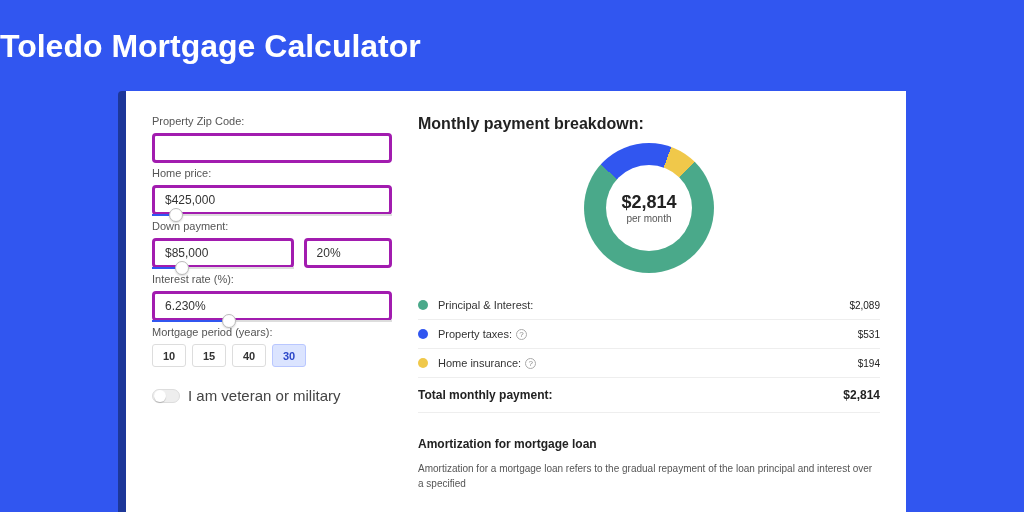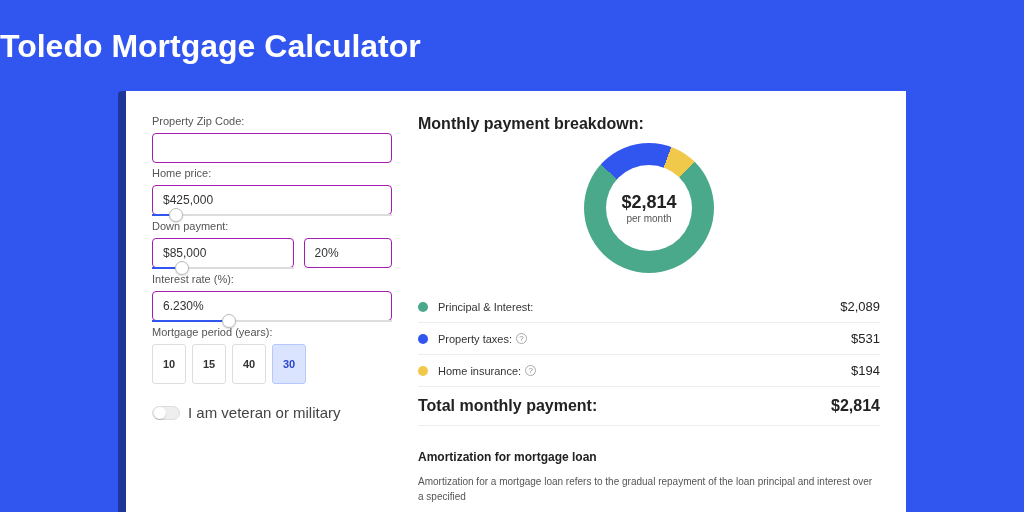--- a/index.html
+++ b/index.html
@@ -39,21 +39,21 @@
     flex: 1;
   }
   .field-label {
     font-size: 11px;
     color: #555;
     margin-bottom: 6px;
     display: block;
   }
   .text-input {
     width: 100%;
-    border: 1px solid #a21caf;
+    border: 3px solid #a21caf;
     border-radius: 4px;
     height: 30px;
     font-size: 12px;
     color: #333;
     padding: 0 10px;
     background: #fff;
   }
   .slider-track {
     height: 2px;
     background: #ddd;
@@ -78,21 +78,21 @@
   .field-group { margin-bottom: 4px; }
   .dp-row { display: flex; gap: 10px; }
   .dp-row .dp-amount { flex: 1.6; position: relative; }
   .dp-row .dp-pct { flex: 1; }
   .period-row { display: flex; gap: 6px; }
   .period-btn {
     border: 1px solid #ddd;
     background: #fff;
     font-size: 11px;
     color: #333;
-    width: 34px; height: 40px;
+    width: 34px; height: 23px;
     border-radius: 3px;
     cursor: pointer;
     font-weight: 600;
   }
   .period-btn.active {
     background: #dbe4ff;
     border-color: #b9c7ff;
     color: #2b46c8;
   }
   .toggle-row { display: flex; align-items: center; gap: 8px; margin-top: 20px; }
@@ -149,37 +149,37 @@
     border-bottom: 1px solid #eee;
   }
   .legend-row:last-of-type { border-bottom: 1px solid #eee; }
   .legend-dot {
     width: 10px; height: 10px;
     border-radius: 50%;
     margin-right: 10px;
     flex-shrink: 0;
   }
   .legend-label { font-size: 11px; color: #333; flex: 1; display: flex; align-items: center; }
-  .legend-value { font-size: 13px; color: #222; }
+  .legend-value { font-size: 10px; color: #222; }
   .info-icon {
     display: inline-flex;
     width: 11px; height: 11px;
     border: 1px solid #aaa;
     border-radius: 50%;
     font-size: 8px;
     align-items: center;
     justify-content: center;
     color: #888;
     margin-left: 4px;
   }
   .total-row {
     display: flex;
     padding: 10px 0;
     font-weight: 700;
-    font-size: 16px;
+    font-size: 12px;
     color: #222;
     border-bottom: 1px solid #eee;
   }
   .total-row .tlabel { flex: 1; }
   .amort-title {
     font-size: 12px;
     font-weight: 700;
     color: #222;
     margin-top: 24px;
     margin-bottom: 10px;

